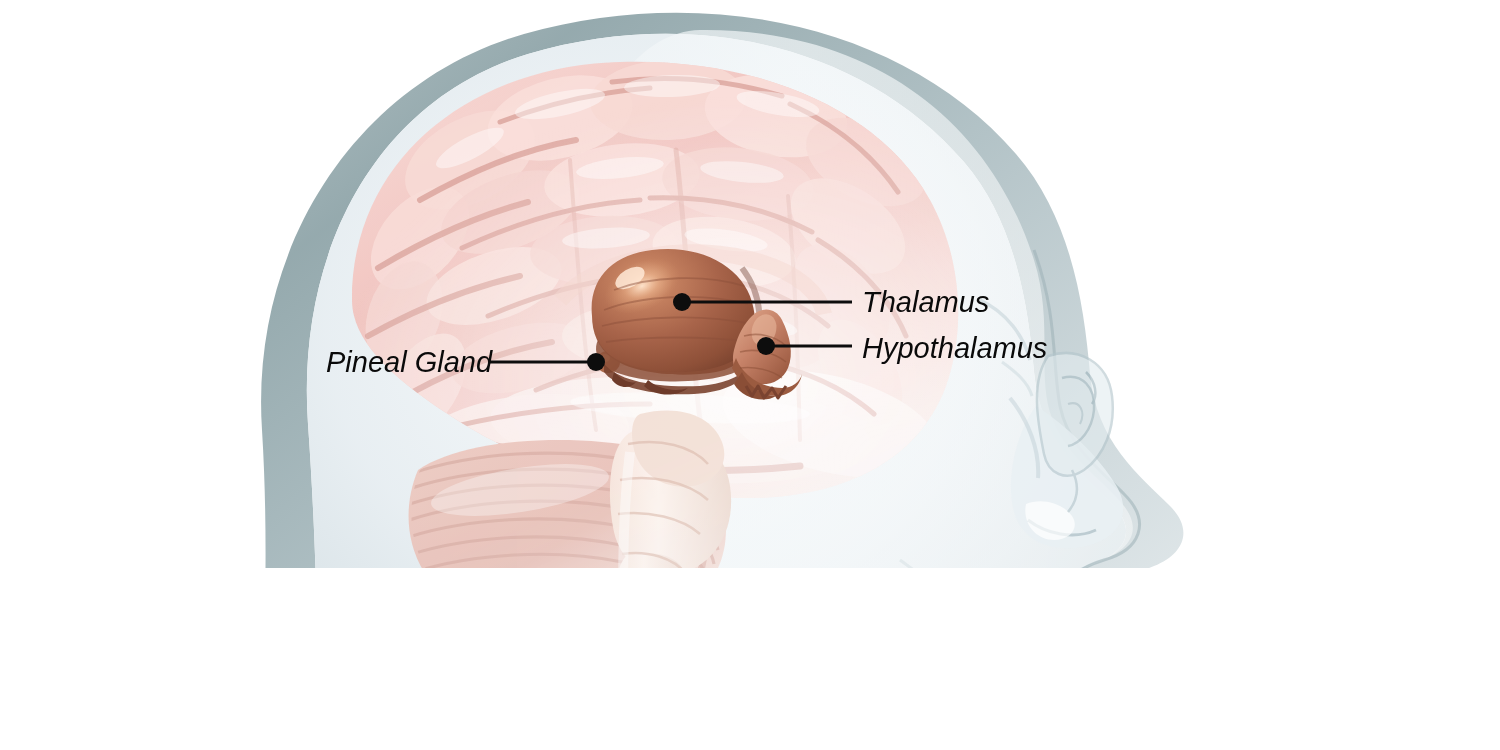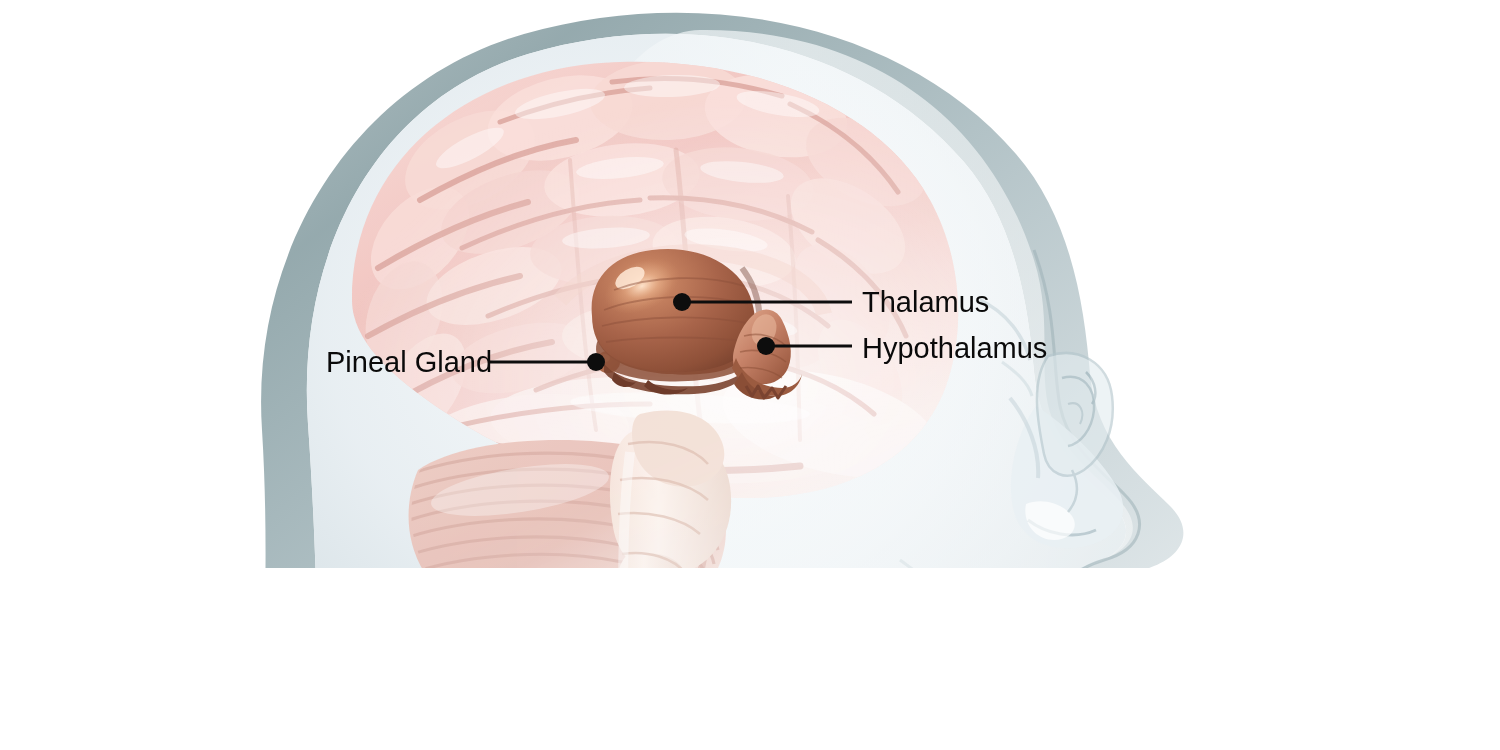--- a/index.html
+++ b/index.html
@@ -10,20 +10,21 @@
   }
   body {
     font-family: "Liberation Sans", sans-serif;
   }
   #stage {
     position: relative;
     width: 1500px;
     height: 568px;
     background: #eab308;
     overflow: hidden;
+    font-style: italic;
   }
   #scene {
     position: absolute;
     inset: 0;
     width: 1500px;
     height: 750px;
   }
   .label-text {
     font-family: "Liberation Sans", sans-serif;
     font-size: 29px;

